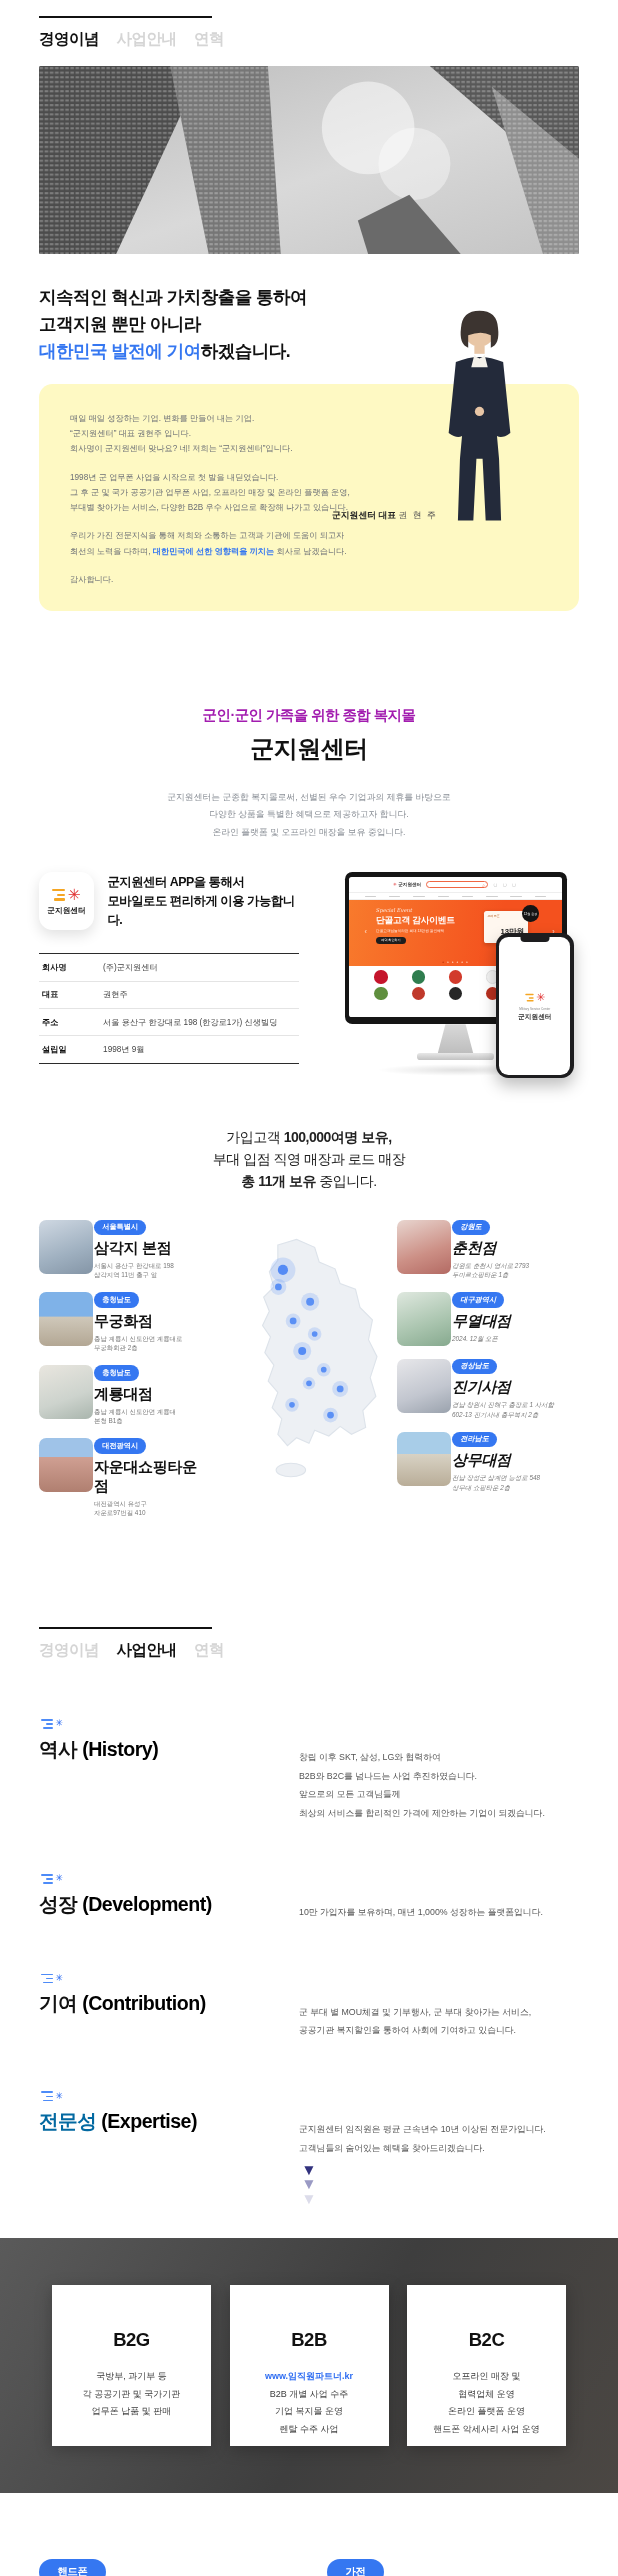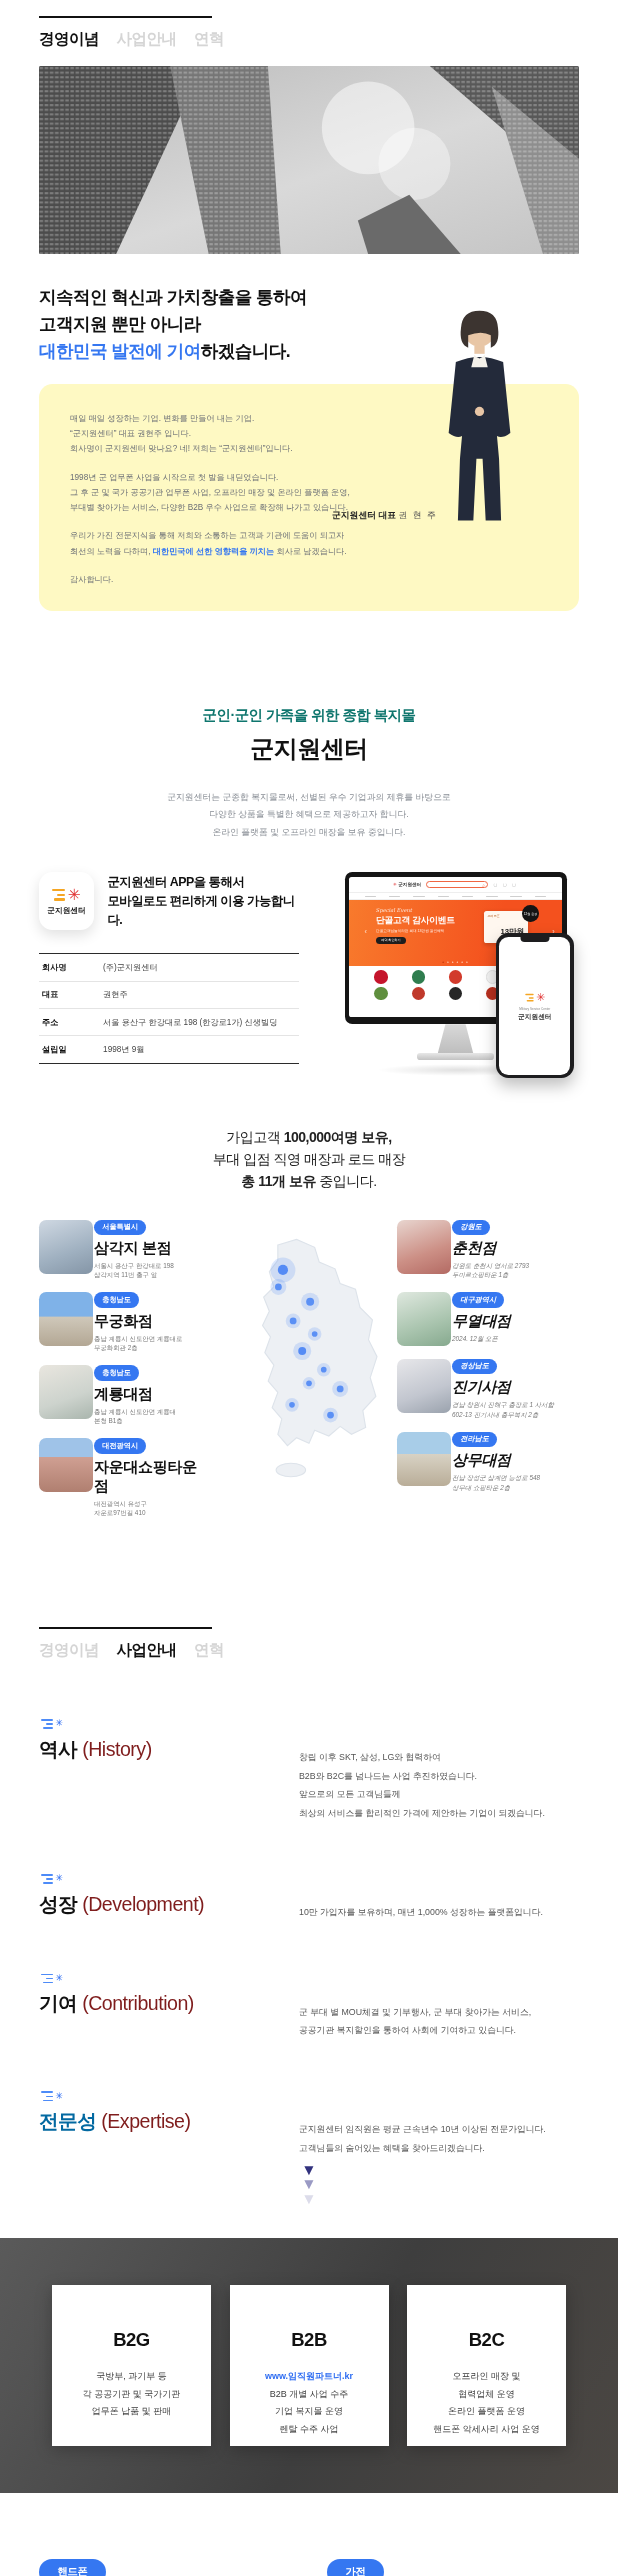--- a/index.html
+++ b/index.html
@@ -25,21 +25,21 @@
   .msg { font-size:8.2px; line-height:1.85; color:#6b6f76; }
   .msg .gap { height:13.4px; }
   .ceo { position:absolute; right:45px; top:20.6px; width:109px; height:222px; z-index:2; }
   .ceo svg { width:100%; height:100%; display:block; }
   .ceo-cap { position:absolute; left:-93px; bottom:4.1px; white-space:nowrap; font-size:8.8px; }
   .ceo-cap b { font-weight:800; color:#222; }
   .ceo-cap span { color:#555; letter-spacing:1.5px; }
 
   
   .about { margin-top:95px; text-align:center; }
-  .about .sub { font-size:14.4px; font-weight:700; letter-spacing:-0.5px; color:#0f766e; }
+  .about .sub { font-size:14.4px; font-weight:700; letter-spacing:-0.5px; color:#a21caf; }
   .about .big { font-size:24px; font-weight:800; letter-spacing:-0.5px; margin-top:7.2px; }
   .about .desc { margin-top:24px; font-size:8.8px; line-height:2.0; color:#8a8f96; }
 
   
   .comp { display:flex; margin-top:31px; gap:15.5px; }
   .comp-left { width:260px; flex:none; }
   .approw { display:flex; align-items:center; gap:13.4px; }
   .appicon { width:58px; height:58px; background:#fff; border-radius:13.4px; box-shadow:0 5.2px 13.4px rgba(0,0,0,.12); display:flex; flex-direction:column; justify-content:center; align-items:center; gap:3.1px; }
   .sparkrow { display:flex; align-items:center; gap:3.1px; }
   .lines { display:flex; flex-direction:column; gap:2.6px; align-items:flex-end; }
@@ -104,21 +104,21 @@
   .store p { font-size:6.4px; color:#777; line-height:1.5; }
 
   
   .biz { margin-top:58px; }
   .bizitem { display:flex; margin-bottom:52px; }
   .bizleft { width:260px; flex:none; }
   .bmark { display:flex; align-items:center; gap:2.1px; margin-left:2.1px; }
   .bmark .lines i { background:#4d8bf8; height:1.5px; }
   .bmark .spark { color:#2f6ef2; font-size:9.3px; }
   .bizname { font-size:19.6px; font-weight:800; letter-spacing:-0.5px; margin-top:7.2px; }
-  .bizname span { font-weight:400; color:#7f1d1d; }
+  .bizname span { font-weight:700; color:#000000; }
   .biztext { flex:1; font-size:8.8px; color:#555; line-height:2.1; padding-top:29px; }
   .tris { text-align:center; margin-top:5.2px; line-height:.95; }
   .tris div { font-size:15.5px; }
   .t1{color:#32327e;} .t2{color:#9a9ac4;} .t3{color:#dcdcea;}
 
   
   .band { margin:31px -39px 0; height:255px; background:linear-gradient(120deg,#5a5a5a,#3e3e3e 55%,#4b4743); display:flex; align-items:center; justify-content:center; gap:18.5px; padding:0 52px; }
   .bcard { width:164px; height:161px; background:#fff; box-shadow:0 4.1px 15.5px rgba(0,0,0,.25); text-align:center; padding-top:44px; }
   .bcard h3 { font-size:18.5px; font-weight:800; letter-spacing:-0.5px; }
   .bcard .bd { margin-top:17.5px; font-size:9px; color:#3c3c3c; line-height:1.95; }

